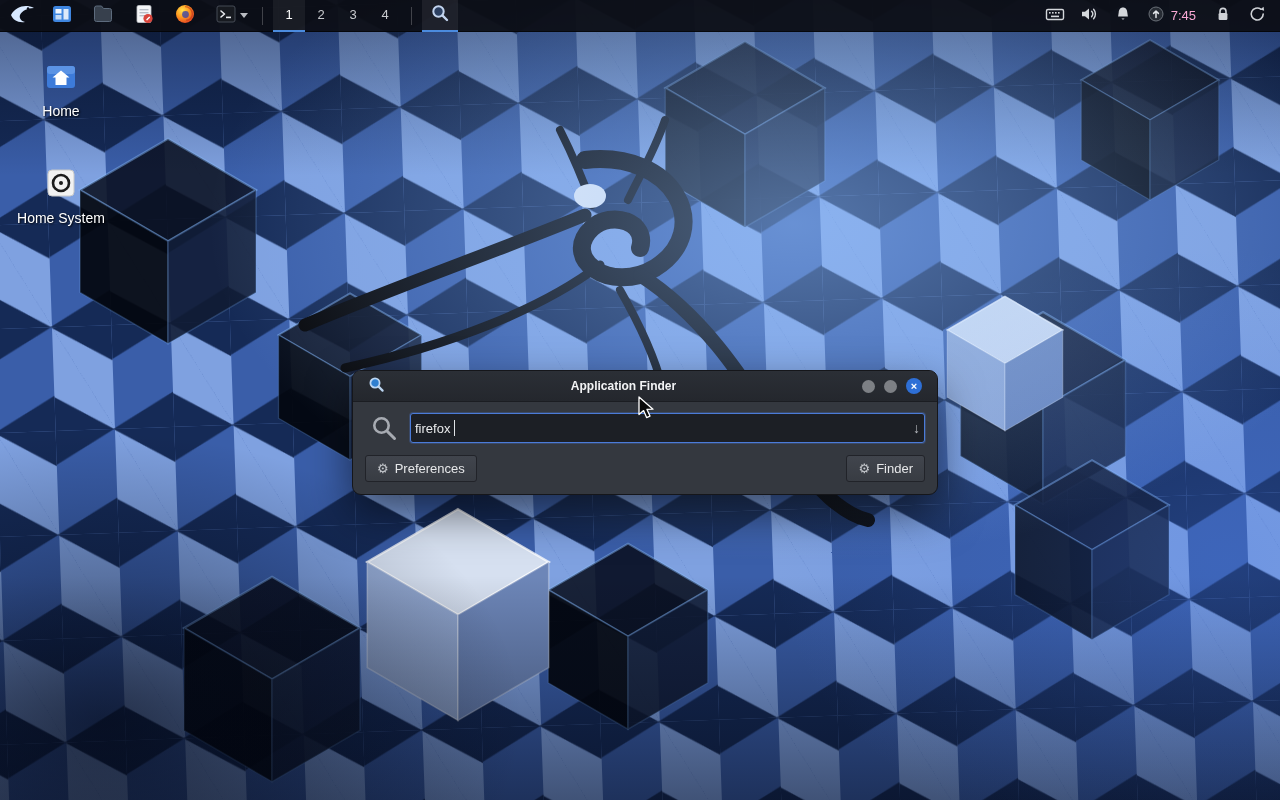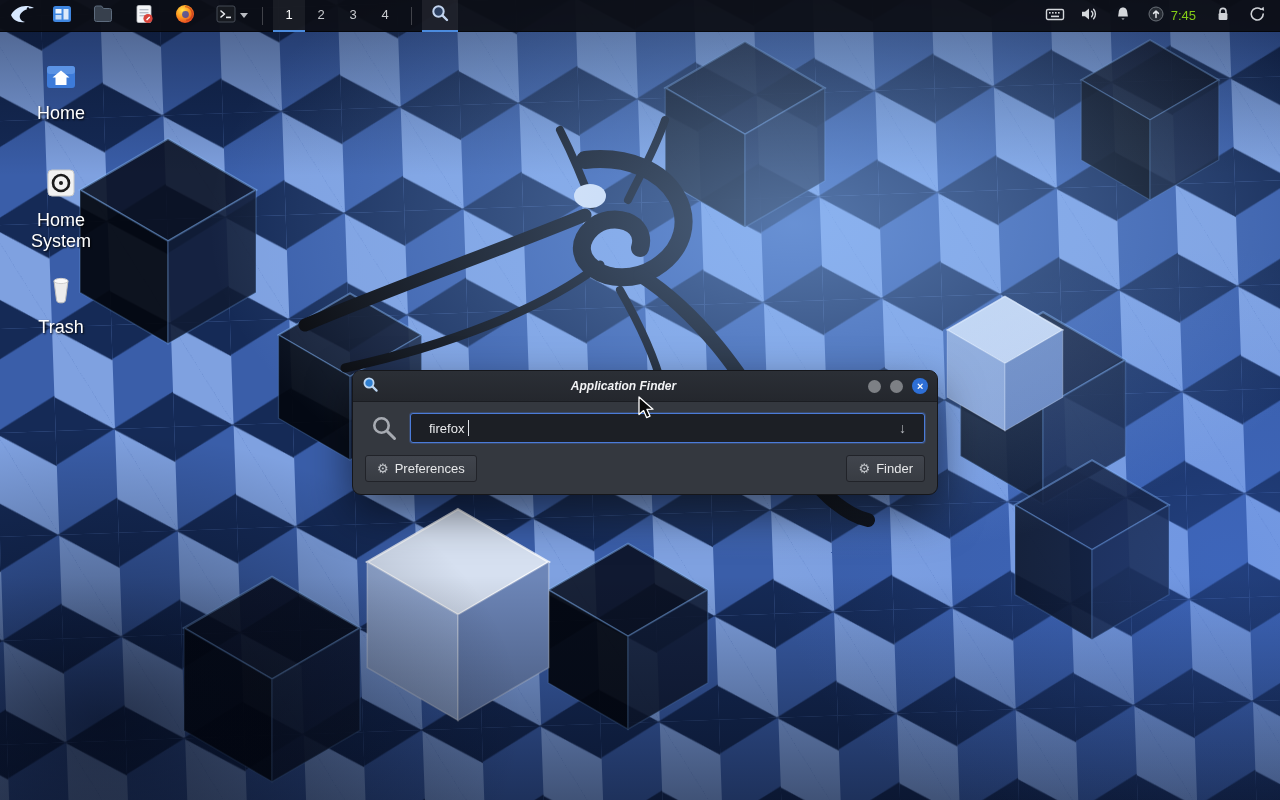--- a/index.html
+++ b/index.html
@@ -39,44 +39,44 @@
     border-top:5px solid #b9bcc2;}
   .sep{width:1px;height:18px;background:rgba(255,255,255,.22);margin:0 10px;}
   .workspaces{display:flex;align-items:stretch;height:32px;}
   .ws{width:32px;display:flex;align-items:center;justify-content:center;color:#c7c9cd;font-size:13px;
     border-bottom:2px solid transparent;box-sizing:border-box;}
   .ws.active{color:#fff;background:rgba(255,255,255,.06);border-bottom:2px solid #4b8bde;}
   .task-btn{display:flex;align-items:center;justify-content:center;height:32px;width:36px;
     background:rgba(255,255,255,.07);border-bottom:2px solid #4b8bde;box-sizing:border-box;}
   .panel-spacer{flex:1;}
   .systray{display:flex;align-items:center;gap:15px;}
-  .clock{color:#84cc16;font-size:13px;margin:0 12px 0 6px;}
+  .clock{color:#f9a8d4;font-size:13px;margin:0 12px 0 6px;}
   .actions{display:flex;align-items:center;gap:16px;margin:0 8px 0 6px;}
 
   
   .desktop-icons{position:absolute;left:14px;top:46px;width:94px;z-index:10;}
   .dicon{height:107px;display:flex;flex-direction:column;align-items:center;padding-top:12px;box-sizing:border-box;}
   .dicon .ic{height:36px;display:flex;align-items:center;justify-content:center;margin-bottom:9px;}
-  .dicon .lbl{color:#fff;font-size:18px;text-align:center;text-shadow:1px 1px 2px rgba(0,0,0,.9);}
+  .dicon .lbl{color:#fff;font-size:14px;text-align:center;text-shadow:1px 1px 2px rgba(0,0,0,.9);}
 
   
   .window{position:absolute;left:352px;top:370px;width:586px;z-index:50;background:#34383f;
     border:1px solid #15161a;border-radius:9px;box-shadow:0 18px 44px rgba(0,0,0,.55);box-sizing:border-box;}
-  .titlebar{height:30px;display:flex;align-items:center;padding:0 9px;
-    background:linear-gradient(#2b2f36,#24272d);border-radius:8px 8px 0 0;border-bottom:1px solid #1b1d22;font-style:italic;}
+  .titlebar{height:30px;display:flex;align-items:center;padding:0 15px;
+    background:linear-gradient(#2b2f36,#24272d);border-radius:8px 8px 0 0;border-bottom:1px solid #1b1d22;}
   .tb-title{flex:1;text-align:center;font-weight:bold;font-size:12px;color:#f2f3f5;}
   .tb-btns{display:flex;align-items:center;gap:9px;}
   .win-circle{width:13px;height:13px;border-radius:50%;background:#7d8085;}
   .win-close{width:16px;height:16px;border-radius:50%;background:#2e6fd6;color:#fff;font-size:11px;
     font-weight:bold;display:flex;align-items:center;justify-content:center;line-height:1;}
   .window-body{padding:11px 12px 12px;}
   .search-row{display:flex;align-items:center;}
   .big-mag{margin:0 12px 0 6px;display:flex;}
   .entry{flex:1;height:30px;background:#1c1f25;border:1px solid #4b7bd8;border-radius:3px;
-    display:flex;align-items:center;padding:0 18px;box-shadow:0 0 0 1px rgba(75,123,216,.28);box-sizing:border-box;}
+    display:flex;align-items:center;padding:0 4px;box-shadow:0 0 0 1px rgba(75,123,216,.28);box-sizing:border-box;}
   .entry-text{color:#e9eaec;font-size:13px;}
   .caret{width:1px;height:16px;background:#dfe2e6;margin-left:4px;}
   .flex1{flex:1;}
   .entry-arrow{color:#b6b9be;font-size:14px;margin-left:8px;}
   .buttons-row{display:flex;justify-content:space-between;margin-top:12px;}
   .btn{display:flex;align-items:center;gap:6px;height:27px;padding:0 11px;
     background:linear-gradient(#41454d,#383c43);border:1px solid #212329;border-radius:3px;
     color:#e6e7e9;font-size:13px;box-sizing:border-box;}
   .btn .glyph{color:#c2c5ca;font-size:13px;line-height:1;}
 
@@ -142,29 +142,20 @@
     <div class="dicon">
       <span class="ic">
         <svg width="34" height="34" viewBox="0 0 34 34">
           <rect x="4" y="4" width="26" height="26" rx="4" fill="#f2f2f2" stroke="#c9c9c9"></rect>
           <circle cx="17" cy="17" r="8" fill="none" stroke="#1b1b1b" stroke-width="2.6"></circle>
           <circle cx="17" cy="17" r="2" fill="#1b1b1b"></circle>
         </svg>
       </span>
       <span class="lbl">Home System</span>
     </div>
-    <div class="dicon">
-      <span class="ic">
-        <svg width="34" height="34" viewBox="0 0 34 34">
-          <path d="M10 8 h14 l-2.5 19 a3.2 3.2 0 0 1 -3.1 2.8 h-2.8 a3.2 3.2 0 0 1 -3.1 -2.8 Z" fill="#ececec" stroke="#bdbdbd"></path>
-          <ellipse cx="17" cy="8" rx="7" ry="2.6" fill="#fafafa" stroke="#cfcfcf"></ellipse>
-        </svg>
-      </span>
-      <span class="lbl">Trash</span>
-    </div>
   </div>
 
   <div class="panel">
     <div class="panel-btn">
       <span>
         <svg width="25" height="21" viewBox="0 0 25 21">
           <path d="M1 12 C6 3 16 1 24 5 C17 5 12 8 10 12 C9 15 11 18 15 19 C8 20 3 17 1 12 Z" fill="#d7e8ff"></path>
           <circle cx="18" cy="5.5" r="1.2" fill="#0a0f1c"></circle>
         </svg>
       </span>

